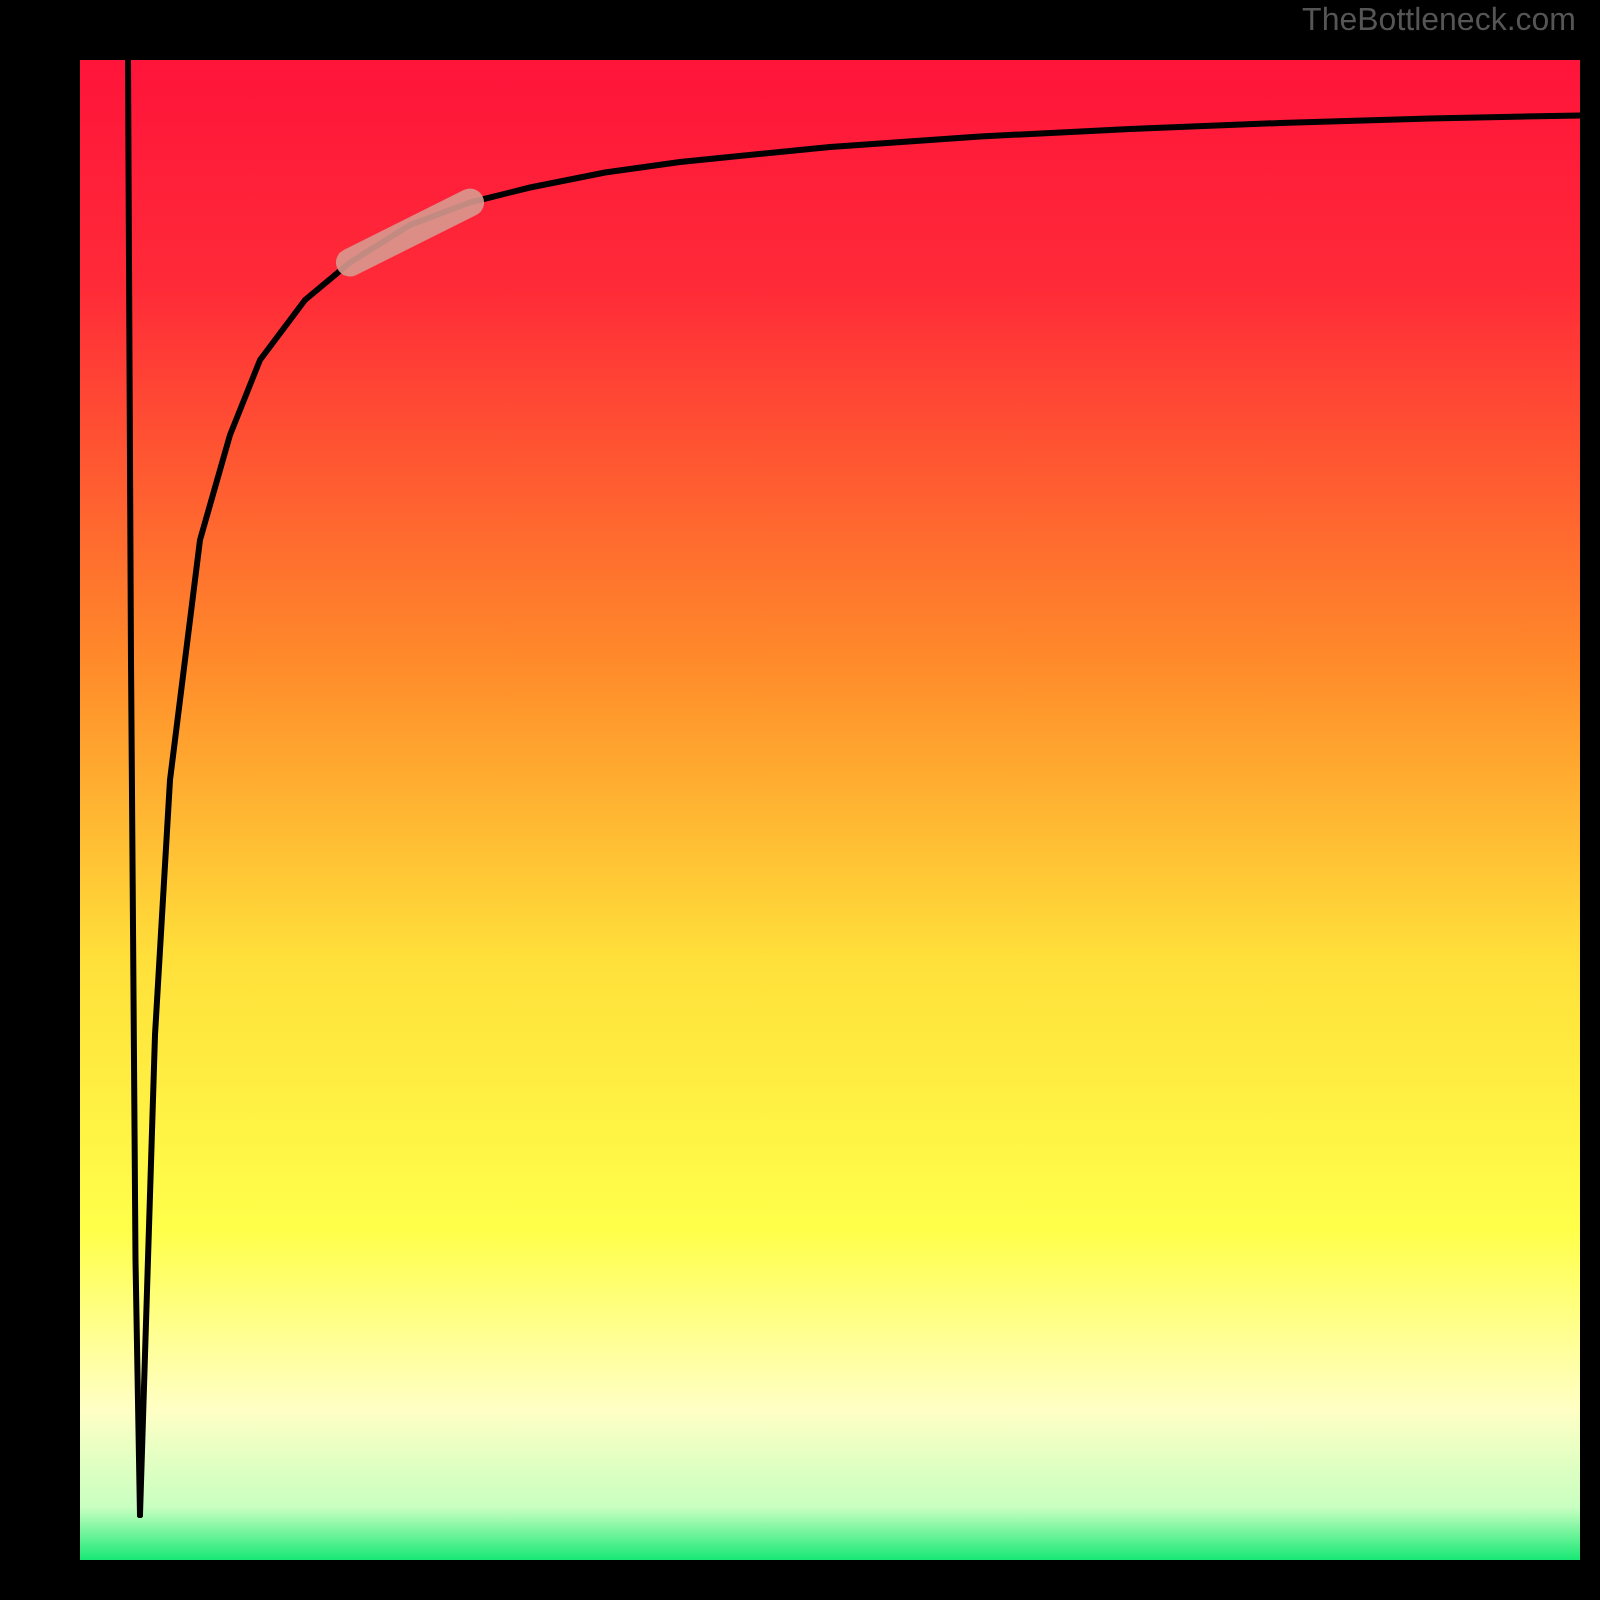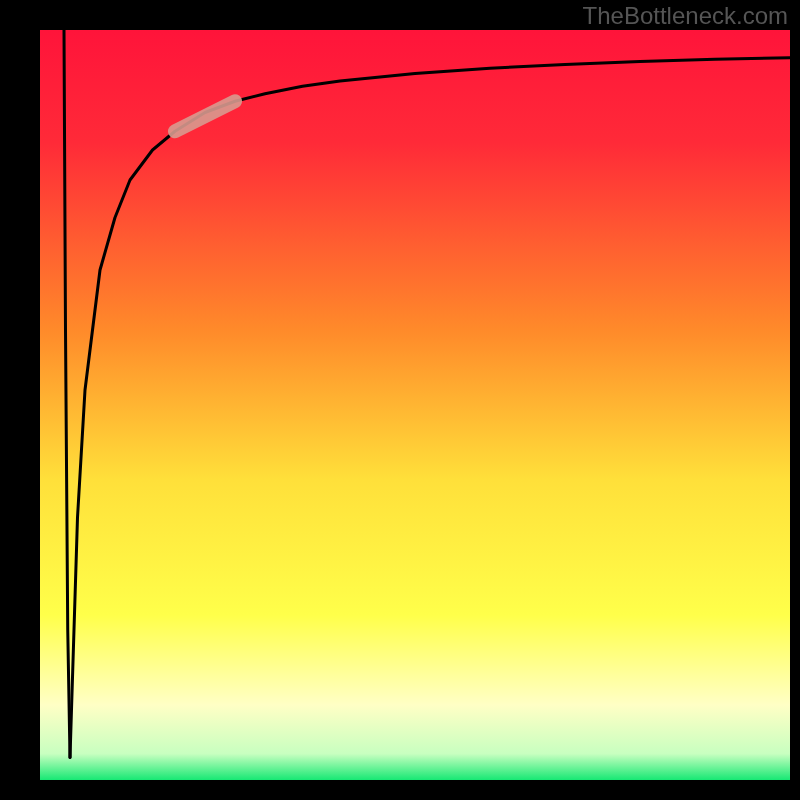--- a/index.html
+++ b/index.html
@@ -1,17 +1,17 @@
 <!DOCTYPE html>
 <html><head>
   <meta charset="utf-8">
   <style>
     * { margin: 0; padding: 0; box-sizing: border-box; }
     body { width: 800px; height: 800px; background: #000; position: relative; overflow: hidden; }
-    .attribution { position: absolute; top: 2px; right: 12px; font-family: Arial, sans-serif; font-size: 24px; color: #555; font-weight: 500; }
+    .attribution { position: absolute; top: 2px; right: 12px; font-family: Arial, sans-serif; font-size: 16px; color: #555; font-weight: 500; }
     .plot-area { position: absolute; left: 40px; top: 30px; width: 750px; height: 750px; }
     .gradient-bg { position: absolute; left: 0; top: 0; width: 100%; height: 100%; }
     .curve-layer { position: absolute; left: 0; top: 0; width: 100%; height: 100%; }
   </style>
 </head>
 <body>
 
 <div class="attribution">TheBottleneck.com</div>
 
 <div class="plot-area">

